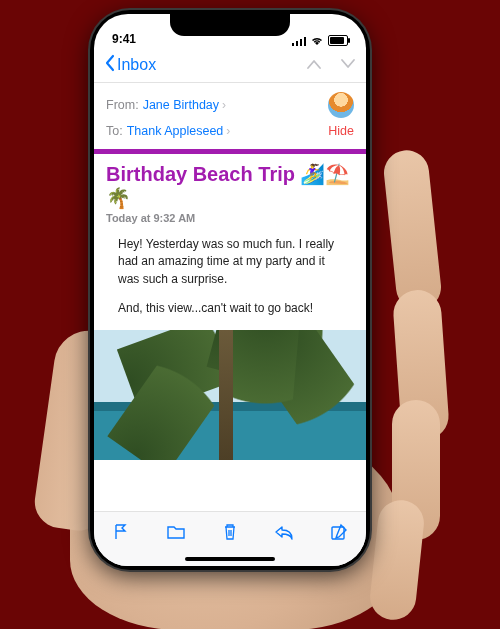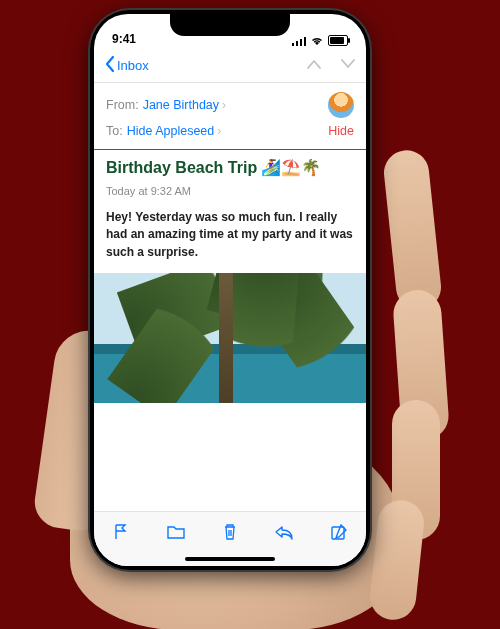--- a/index.html
+++ b/index.html
@@ -67,38 +67,38 @@
   .status-right{display:flex;align-items:center;gap:4px;}
   .bars svg,.wifi svg{display:block;}
   .battery{width:18px;height:9px;border:1px solid #000;border-radius:2px;position:relative;}
   .battery:after{content:"";position:absolute;right:-3px;top:2px;width:2px;height:5px;background:#000;border-radius:1px;}
   .battery i{display:block;width:14px;height:7px;background:#000;margin:1px;border-radius:1px;}
 
   .nav{
     height:34px;display:flex;align-items:center;justify-content:space-between;
     padding:0 10px;border-bottom:1px solid #e2e2e2;
   }
-  .back{display:flex;align-items:center;color:#0a7aff;font-size:13px;}
+  .back{display:flex;align-items:center;color:#0a7aff;font-size:16px;}
   .chev-left{margin-right:2px;}
   .nav-arrows{display:flex;gap:18px;color:#c0c0c5;}
 
-  .headers{padding:6px 12px 8px;border-bottom:1px solid #a21caf;font-size:12.5px;}
+  .headers{padding:6px 12px 8px;border-bottom:5px solid #a21caf;font-size:12.5px;}
   .hrow{display:flex;align-items:center;padding:3px 0;}
   .hlabel{color:#8a8a8e;margin-right:4px;}
   .hval{color:#0a7aff;}
   .mini-chev{color:#c0c0c5;margin-left:3px;font-size:12px;}
   .avatar{margin-left:auto;width:26px;height:26px;border-radius:50%;background:radial-gradient(circle at 50% 30%,#ffd9a0 0 30%,#e68a2e 31% 55%,#6fb7e6 56% 100%);}
   .hide{margin-left:auto;color:#ef4444;}
 
   .subject{padding:8px 12px 2px;}
-  .subject h1{margin:0;font-size:16px;font-weight:700;color:#14532d;}
-  .date{color:#8a8a8e;font-size:11px;margin-top:8px;}
+  .subject h1{margin:0;font-size:20px;font-weight:700;color:#a21caf;}
+  .date{color:#8a8a8e;font-size:11px;margin-top:2px;font-weight:bold;}
 
   .body-area{flex:1;overflow:hidden;padding:10px 12px 0;font-size:12px;color:#222;line-height:1.45;}
-  .body-area p{margin:0 0 12px;font-weight:bold;}
+  .body-area p{margin:0 12px 12px;}
 
   .photo{
     position:relative;margin:4px -12px 0;height:130px;overflow:hidden;
     background:linear-gradient(#c9e4ef 0 55%,#1f6f82 55% 62%,#2d8da3 62% 100%);
   }
   .palm-trunk{position:absolute;left:46%;top:0;width:14px;height:100%;background:linear-gradient(#6b5a3a,#4d3f26);}
   .frond{position:absolute;background:radial-gradient(circle at 0% 50%,#2f4d22,#4a6b33 60%,transparent 61%);}
   .frA{left:30px;top:-10px;width:160px;height:70px;transform:rotate(-20deg);}
   .frB{left:120px;top:-20px;width:170px;height:80px;transform:rotate(15deg);}
   .frC{left:10px;top:30px;width:150px;height:70px;transform:rotate(-55deg);}
@@ -178,33 +178,34 @@
 
     <div class="headers">
       <div class="hrow">
         <span class="hlabel">From:</span>
         <span class="hval">Jane Birthday</span>
         <span class="mini-chev">›</span>
         <span class="avatar"></span>
       </div>
       <div class="hrow">
         <span class="hlabel">To:</span>
-        <span class="hval">Hide Appleseed</span>
+        <span class="hval">Thank Appleseed</span>
         <span class="mini-chev">›</span>
         <span class="hide">Hide</span>
       </div>
     </div>
 
     <div class="subject">
       <h1>Birthday Beach Trip 🏄‍♀️⛱️🌴</h1>
       <div class="date">Today at 9:32 AM</div>
     </div>
 
     <div class="body-area">
       <p>Hey! Yesterday was so much fun. I really had an amazing time at my party and it was such a surprise.</p>
+      <p>And, this view...can't wait to go back!</p>
       <div class="photo">
         <div class="frond frA"></div>
         <div class="frond frB"></div>
         <div class="frond frC"></div>
         <div class="frond frD"></div>
         <div class="frond frE"></div>
         <div class="palm-trunk"></div>
       </div>
     </div>
 

